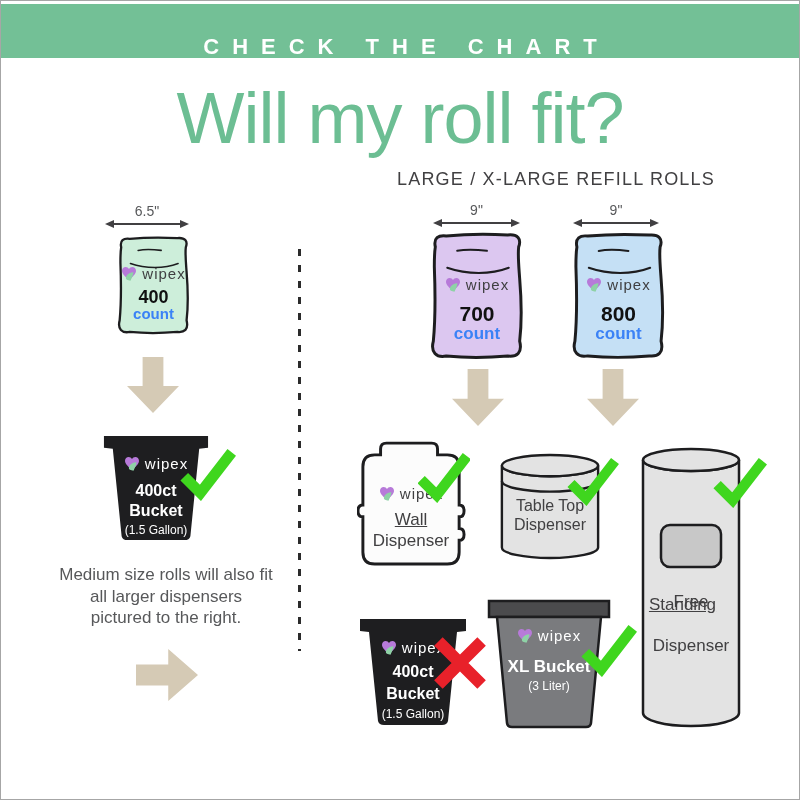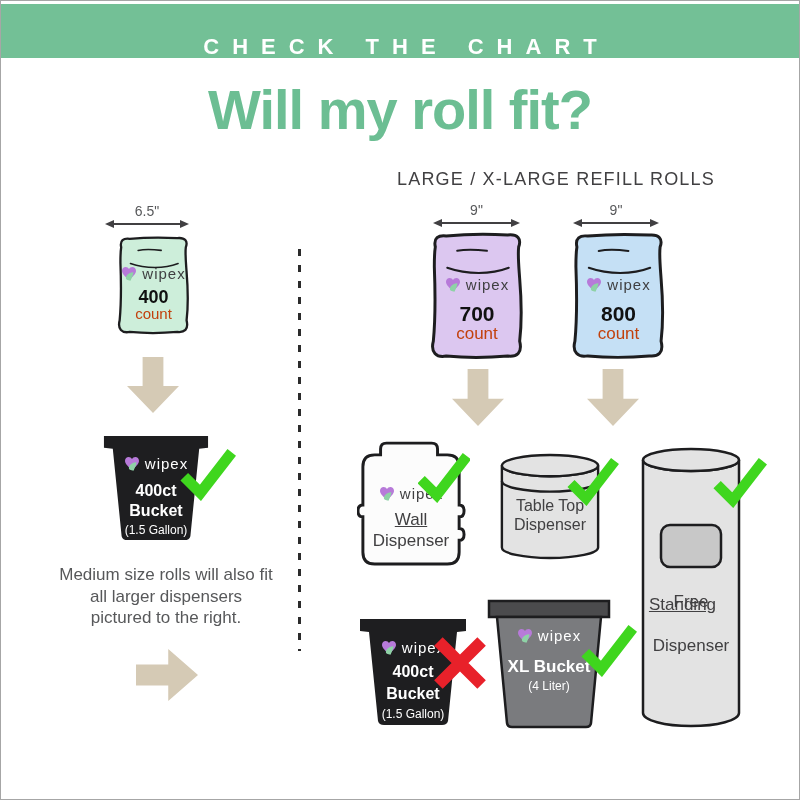--- a/index.html
+++ b/index.html
@@ -14,21 +14,21 @@
   .banner{
     left:0;top:3px;width:100%;height:54px;background:var(--banner_green);
     display:flex;align-items:center;justify-content:center;
   }
   .banner span{
     color:#fff;font-size:22px;font-weight:700;letter-spacing:13px;text-indent:13px;margin-top:31px;
   }
   
   .title{
     left:0;top:76px;width:100%;text-align:center;
-    font-size:56px;font-weight:bold;color:var(--title_green);letter-spacing:-1px;
+    font-size:72px;font-weight:normal;color:var(--title_green);letter-spacing:-1px;
   }
   .colhead{font-size:18px;letter-spacing:1.2px;color:var(--heading_dark);font-weight:400;}
   
   .measure{display:flex;flex-direction:column;align-items:center;gap:1px;}
   .measure .lbl{font-size:14px;color:var(--note_gray);}
   .mline{display:flex;align-items:center;width:100%;}
   .mline .bar{flex:1;height:2px;background:var(--heading_dark);}
   .tri-l{width:0;height:0;border-top:4px solid transparent;border-bottom:4px solid transparent;border-right:9px solid var(--heading_dark);}
   .tri-r{width:0;height:0;border-top:4px solid transparent;border-bottom:4px solid transparent;border-left:9px solid var(--heading_dark);}
   
@@ -37,21 +37,21 @@
   .bag-mint path.body{fill:var(--bag_mint);}
   .bag-purple path.body{fill:var(--bag_purple);}
   .bag-blue path.body{fill:var(--bag_blue);}
   
   .brand{display:flex;align-items:center;justify-content:center;gap:5px;}
   .brand .heart{width:16px;height:15px;}
   .brand .wordmark{font-size:15px;letter-spacing:1px;color:var(--brand_dark);font-weight:400;}
   .brand.on-dark .wordmark{color:#fff;}
   .count-num{font-size:18px;font-weight:bold;color:#111;}
   .count-big{font-size:21px;}
-  .count-unit{font-size:15px;font-weight:normal;color:#c2410c;}
+  .count-unit{font-size:15px;font-weight:bold;color:#3b82f6;}
   .count-unit-big{font-size:17px;}
   
   .blockarrow{background:var(--arrow_tan);}
   .arrow-down{clip-path:polygon(30% 0,70% 0,70% 52%,100% 52%,50% 100%,0 52%,30% 52%);}
   .arrow-right{clip-path:polygon(0 30%,52% 30%,52% 0,100% 50%,52% 100%,52% 70%,0 70%);}
   
   .divider{
     width:3px;background:repeating-linear-gradient(to bottom,var(--divider_dark) 0 7px,transparent 7px 16px);
   }
   
@@ -248,18 +248,18 @@
     <rect x="2" y="2" width="120" height="16" fill="var(--xl_lid)" stroke="var(--outline_black)" stroke-width="2.5"></rect>
     <path d="M10,18 L114,18 L104,124 Q103.5,128 99,128 L25,128 Q20.5,128 20,124 Z" fill="var(--xl_gray)" stroke="var(--outline_black)" stroke-width="2.5"></path>
   </svg>
   <div class="abs brand on-dark" style="left:486px;top:626px;width:124px;">
     <svg class="heart" viewBox="0 0 24 22">
         <use href="#heart-glyph"></use>
       </svg>
     <span class="wordmark">wipex</span>
   </div>
   <div class="abs ctr bucket-size" style="left:486px;top:656px;width:124px;font-size:17px;">XL Bucket</div>
-  <div class="abs ctr bucket-cap" style="left:486px;top:678px;width:124px;">(4 Liter)</div>
+  <div class="abs ctr bucket-cap" style="left:486px;top:678px;width:124px;">(3 Liter)</div>
   <svg class="abs verdict check" style="left:580px;top:622px;" width="56" height="54" viewBox="0 0 100 100">
     <path d="M6,55 L36,85 L94,10"></path>
   </svg>
 
 </div>
 
 </body></html>

